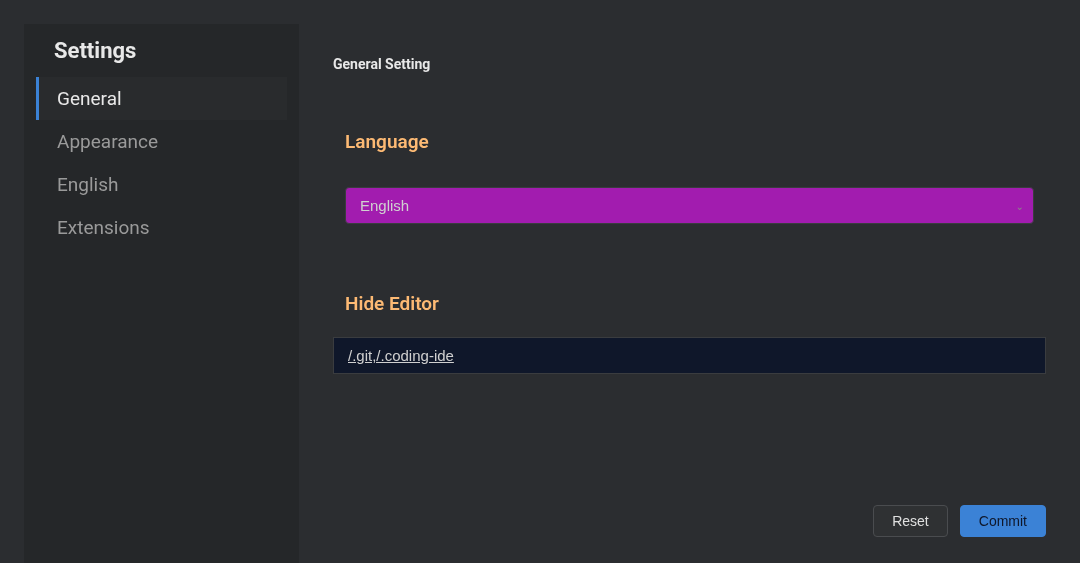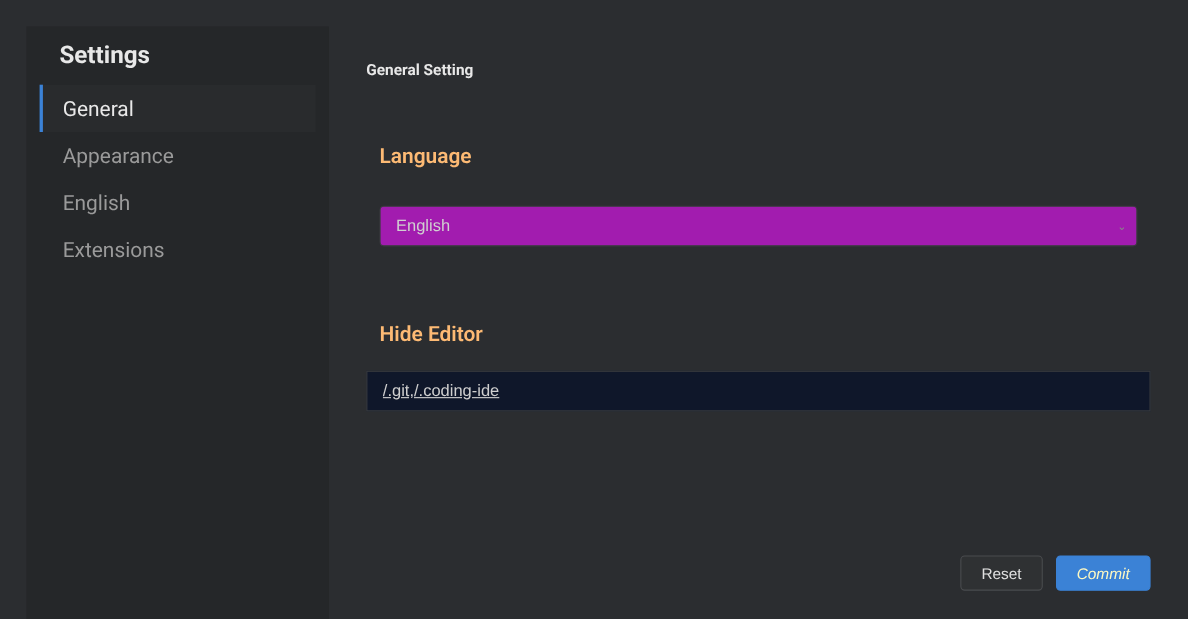--- a/index.html
+++ b/index.html
@@ -106,22 +106,21 @@
       cursor: pointer;
       outline: none;
     }
     .btn-secondary {
       background: #2f3133;
       color: #e0e0e0;
     }
     .btn-primary {
       background: #3b82d6;
       border-color: #3b82d6;
-      color: #fef9c3;
-      font-style: italic;
+      color: #0f172a;
     }
   </style>
 </head>
 <body>
 
 <div class="sidebar">
   <div class="sidebar-title">Settings</div>
   <div class="sidebar-item active">General</div>
   <div class="sidebar-item">Appearance</div>
   <div class="sidebar-item">English</div>

